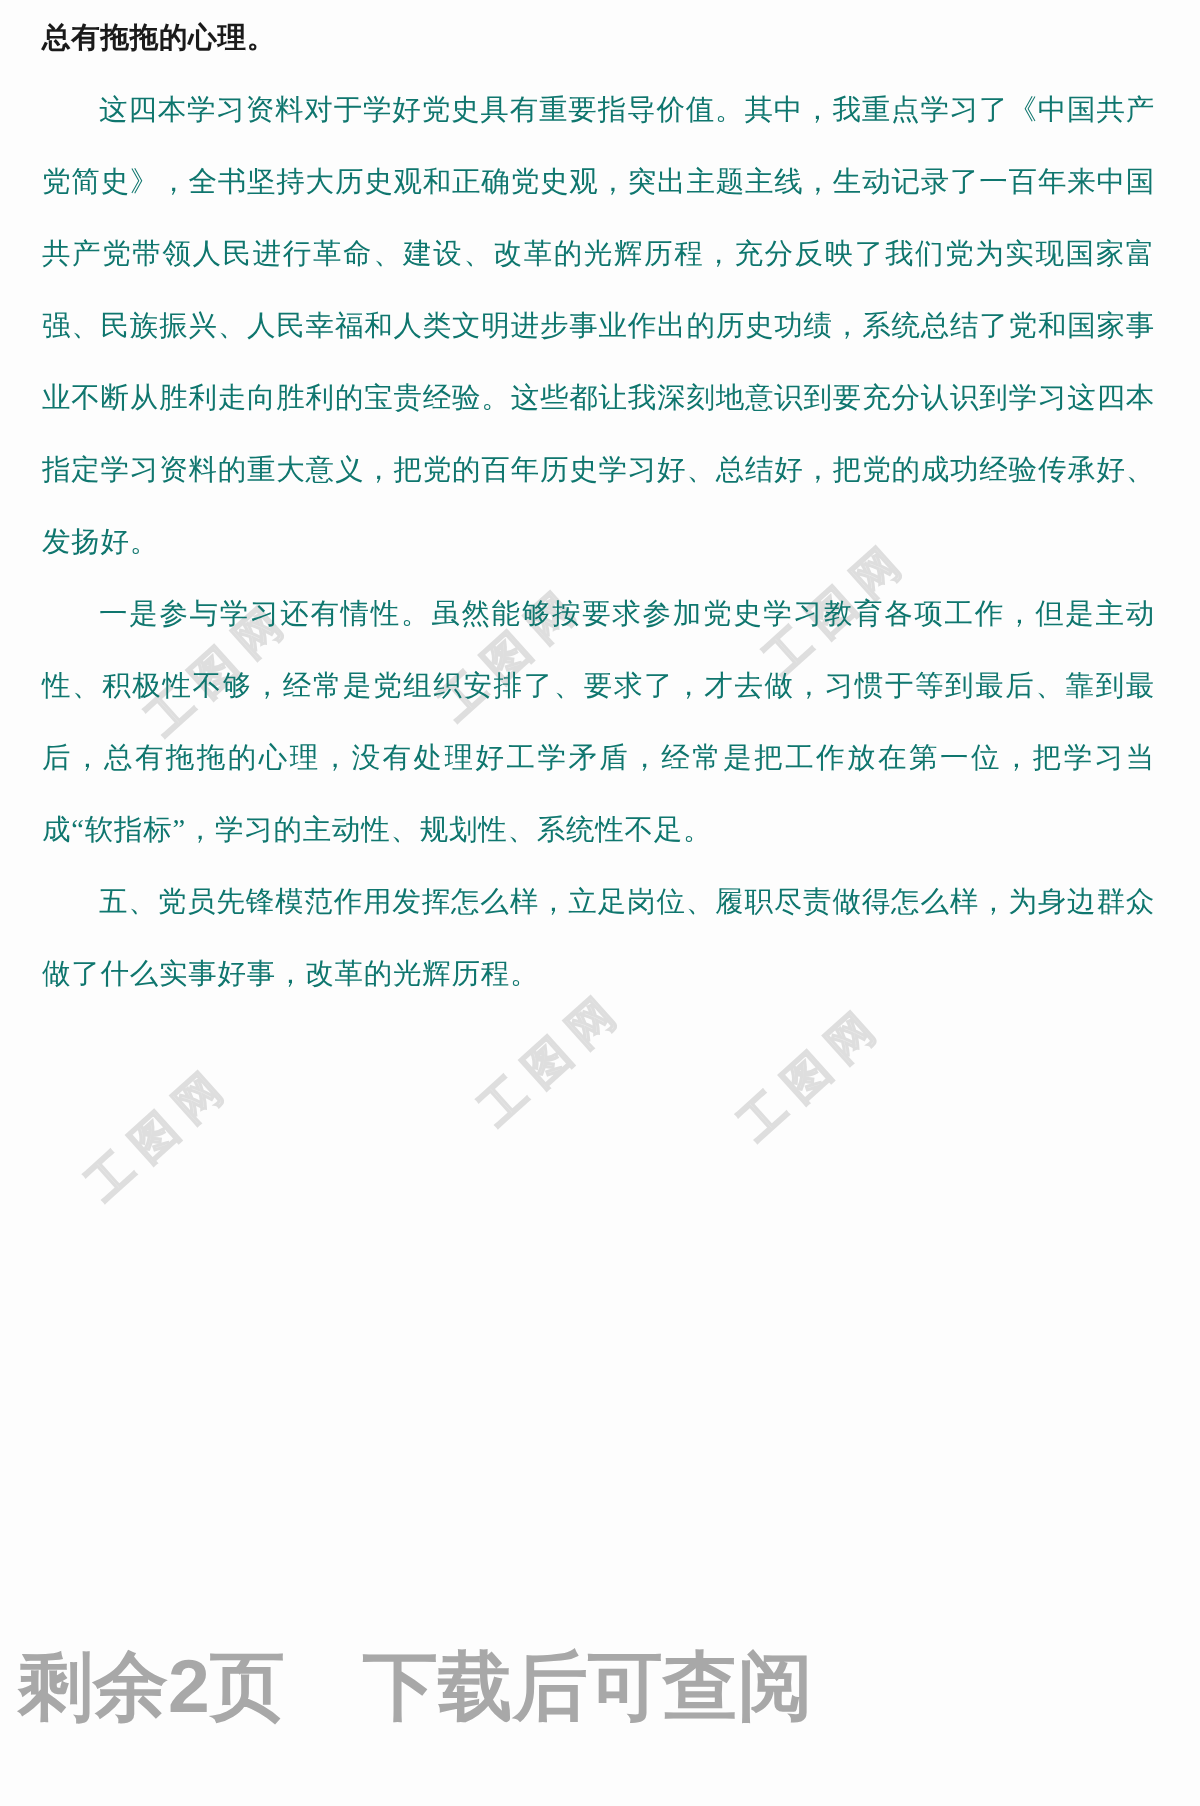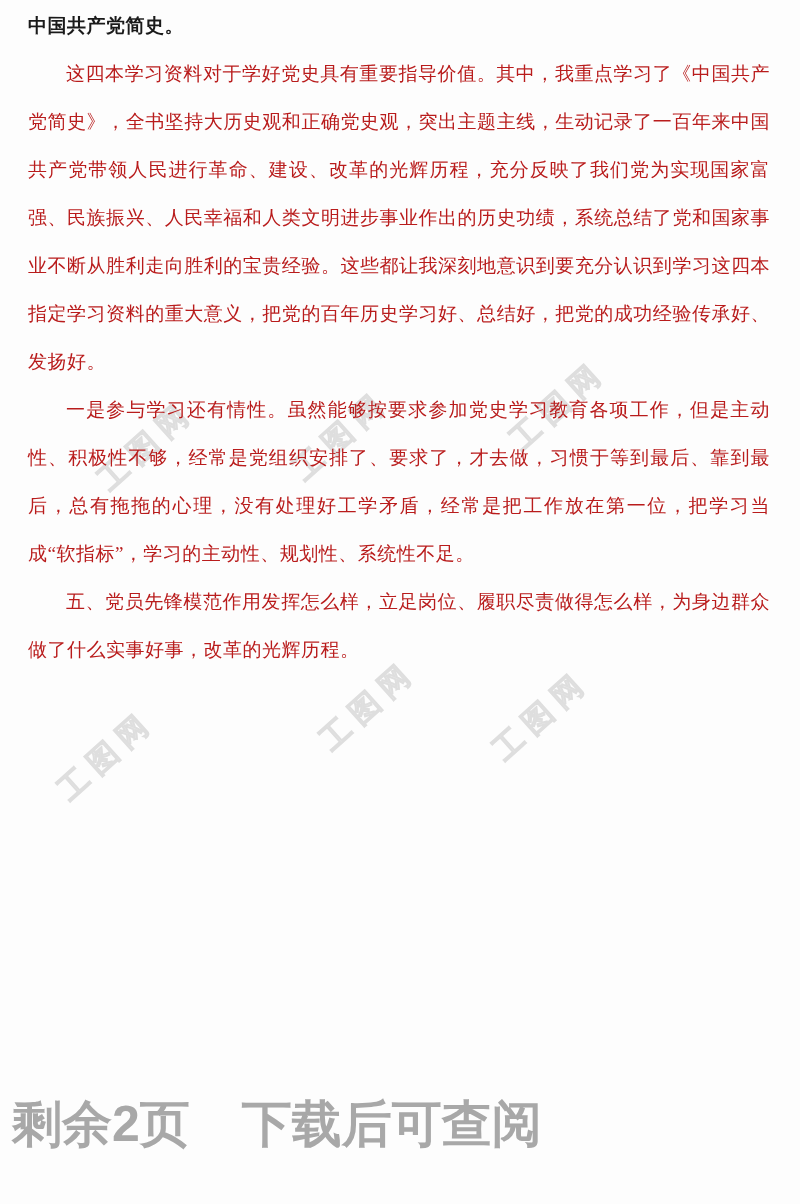--- a/index.html
+++ b/index.html
@@ -42,21 +42,21 @@
     left: 28px;
     right: 30px;
     top: 2px;
     z-index: 1;
   }
   .content p {
     margin: 0;
     font-size: 19px;
     line-height: 48px;
     letter-spacing: 0.5px;
-    color: #b91c1c;
+    color: #0f766e;
     text-align: justify;
     text-justify: inter-ideograph;
   }
   .content p.indent { text-indent: 2em; }
   .content p.bold   { font-weight: bold; color: #1a1a1a; }
   
   .footer {
     position: absolute;
     top: 1098px;
     left: 12px;
@@ -80,21 +80,21 @@
   <div class="watermark-layer">
       <span class="wm" style="left: 88px; top: 425px;">工图网</span>
       <span class="wm" style="left: 283px; top: 415px;">工图网</span>
       <span class="wm" style="left: 500px; top: 385px;">工图网</span>
       <span class="wm" style="left: 48px; top: 735px;">工图网</span>
       <span class="wm" style="left: 310px; top: 685px;">工图网</span>
       <span class="wm" style="left: 483px; top: 695px;">工图网</span>
     </div>
 
   <div class="content">
-      <p class="bold">中国共产党简史。</p>
+      <p class="bold">总有拖拖的心理。</p>
       <p class=" indent">这四本学习资料对于学好党史具有重要指导价值。其中，我重点学习了《中国共产党简史》，全书坚持大历史观和正确党史观，突出主题主线，生动记录了一百年来中国共产党带领人民进行革命、建设、改革的光辉历程，充分反映了我们党为实现国家富强、民族振兴、人民幸福和人类文明进步事业作出的历史功绩，系统总结了党和国家事业不断从胜利走向胜利的宝贵经验。这些都让我深刻地意识到要充分认识到学习这四本指定学习资料的重大意义，把党的百年历史学习好、总结好，把党的成功经验传承好、发扬好。</p>
       <p class=" indent">一是参与学习还有情性。虽然能够按要求参加党史学习教育各项工作，但是主动性、积极性不够，经常是党组织安排了、要求了，才去做，习惯于等到最后、靠到最后，总有拖拖的心理，没有处理好工学矛盾，经常是把工作放在第一位，把学习当成“软指标”，学习的主动性、规划性、系统性不足。</p>
       <p class=" indent">五、党员先锋模范作用发挥怎么样，立足岗位、履职尽责做得怎么样，为身边群众做了什么实事好事，改革的光辉历程。</p>
     </div>
 
   <div class="footer">
     <span>剩余2页</span><span class="gap"></span><span>下载后可查阅</span>
   </div>
 
 </div>

